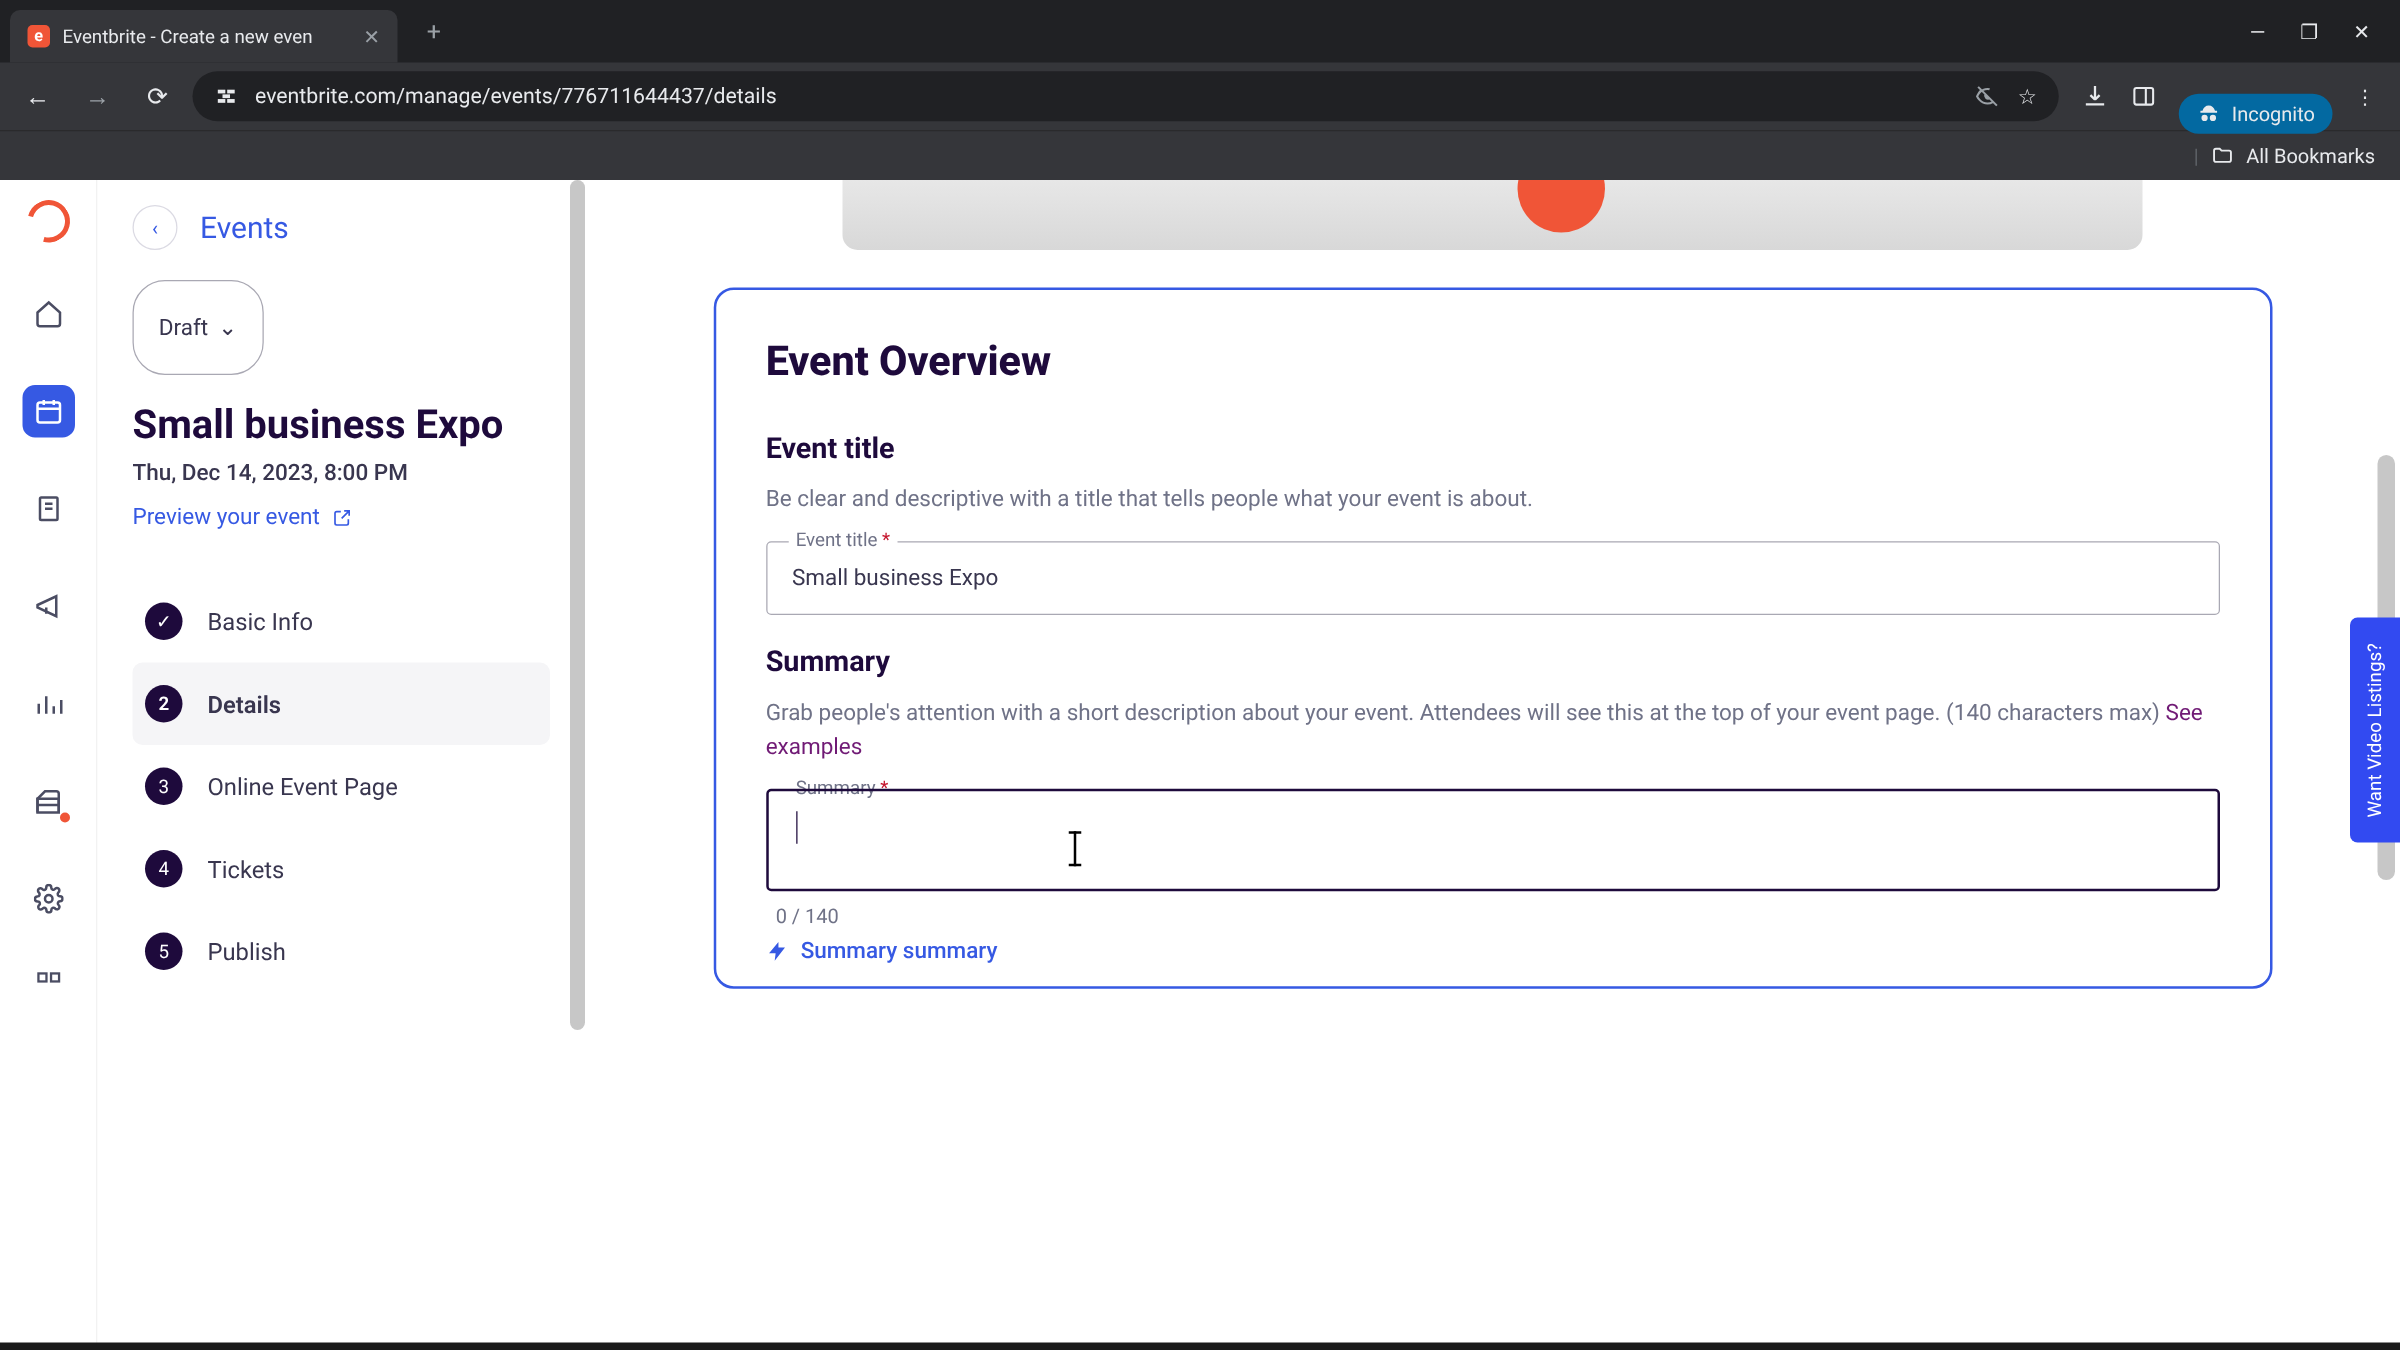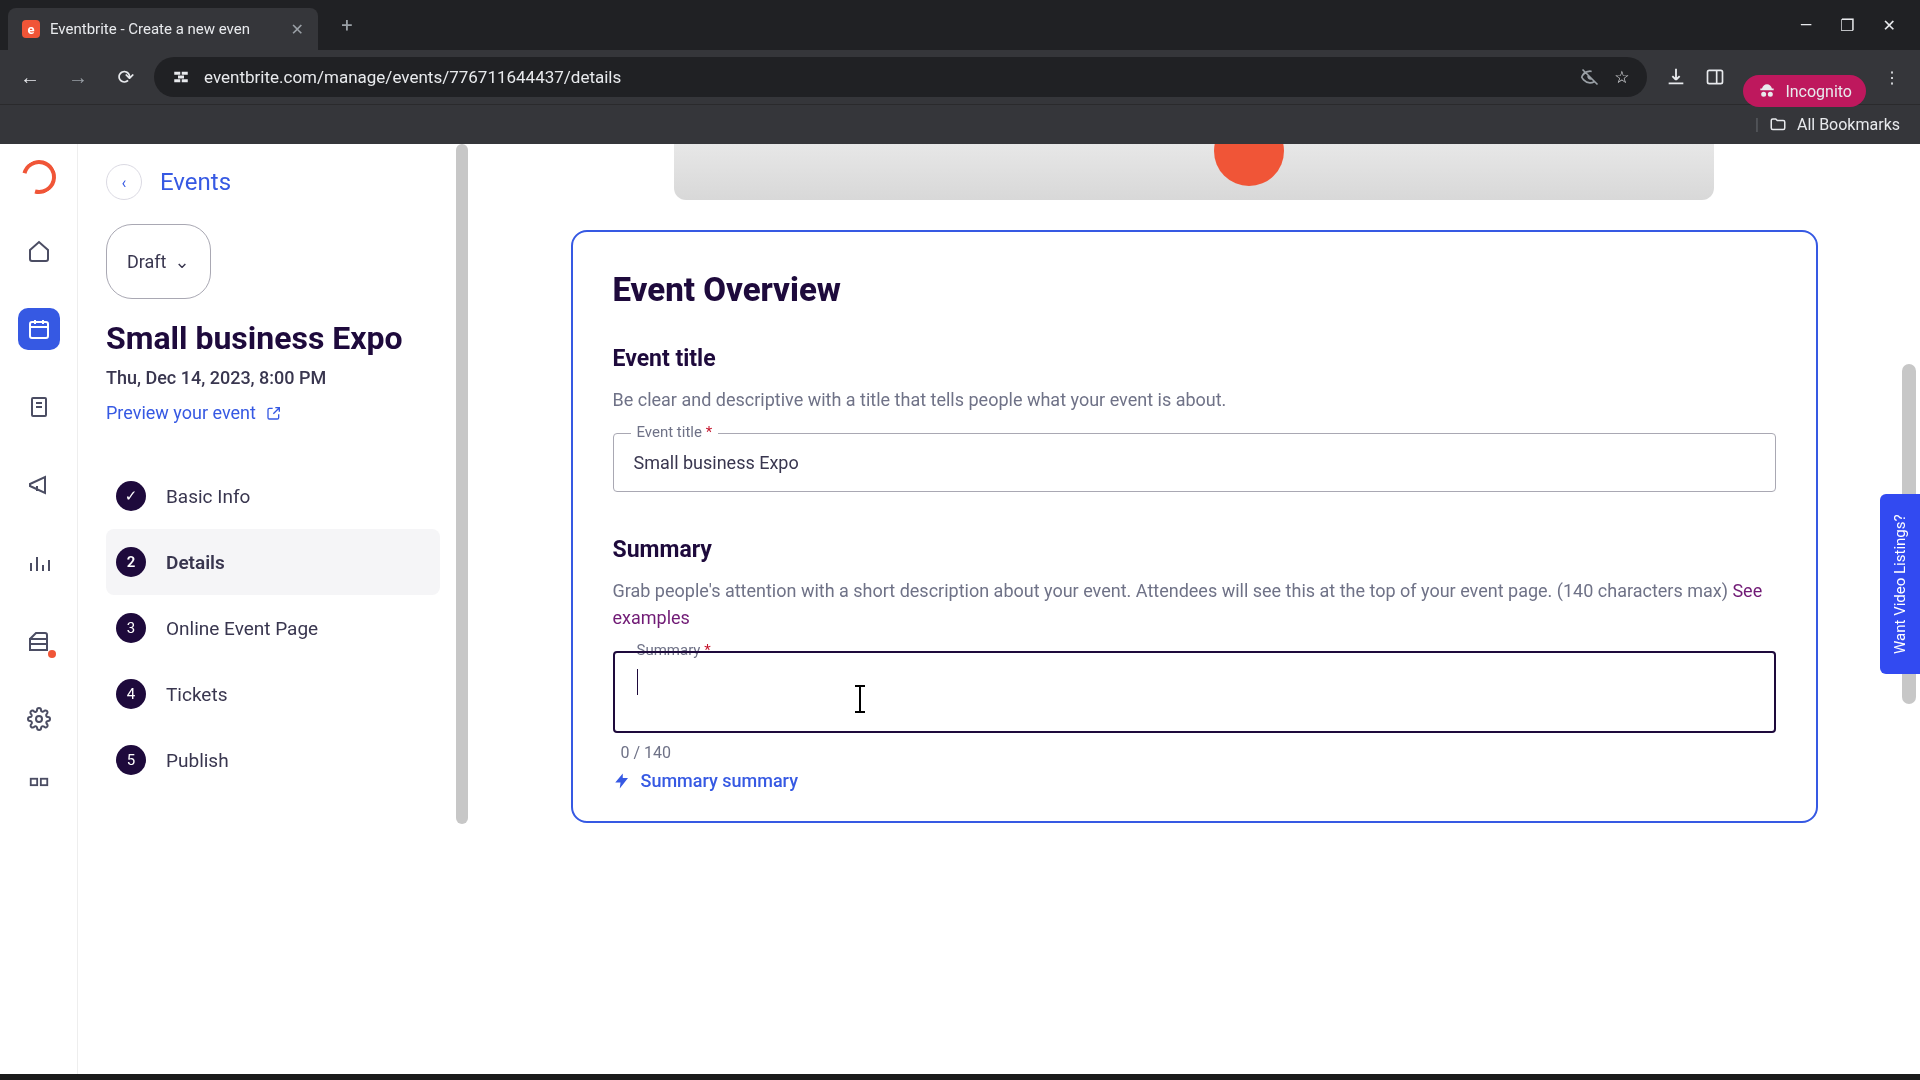--- a/index.html
+++ b/index.html
@@ -14,21 +14,21 @@
 .tab .close { font-size: 16px; color: #9aa0a6; }
 .new-tab { width: 34px; height: 34px; display: flex; align-items: center; justify-content: center; font-size: 20px; color: #9aa0a6; margin-left: 12px; border-radius: 50%; }
 .window-controls { margin-left: auto; display: flex; gap: 28px; padding-right: 16px; color: #e8eaed; font-size: 16px; }
 
 .addr-bar { display: flex; align-items: center; height: 54px; padding: 0 10px; background: #35363a; gap: 8px; }
 .nav-btn { width: 40px; height: 40px; display: flex; align-items: center; justify-content: center; color: #9aa0a6; font-size: 20px; border-radius: 50%; }
 .nav-btn.enabled { color: #e8eaed; }
 .url-box { flex: 1; display: flex; align-items: center; background: #202124; border-radius: 24px; height: 40px; padding: 0 18px; gap: 14px; color: #e8eaed; font-size: 17px; }
 .url-text { flex: 1; }
 .addr-right { display: flex; align-items: center; gap: 18px; padding: 0 10px; color: #e8eaed; }
-.incognito-badge { display: flex; align-items: center; gap: 8px; background: #be185d; padding: 6px 14px; border-radius: 20px; font-size: 16px; margin-top: 28px; }
+.incognito-badge { display: flex; align-items: center; gap: 8px; background: #0369a1; padding: 6px 14px; border-radius: 20px; font-size: 16px; margin-top: 28px; }
 
 .bookmarks-bar { display: flex; justify-content: flex-end; align-items: center; height: 40px; padding: 0 20px; background: #35363a; color: #e8eaed; font-size: 16px; gap: 10px; border-top: 1px solid #2a2a2c; }
 
 
 .app { position: relative; display: flex; height: calc(1080px - 144px); background: #fff; }
 
 .rail { width: 78px; background: #fff; border-right: 1px solid #eee; display: flex; flex-direction: column; align-items: center; padding-top: 16px; gap: 36px; }
 .rail-logo { width: 34px; height: 34px; border: 4px solid #f05537; border-radius: 50%; border-left-color: transparent; transform: rotate(-30deg); }
 .rail-icon { width: 42px; height: 42px; display: flex; align-items: center; justify-content: center; font-size: 22px; color: #4b4d63; border-radius: 10px; position: relative; }
 .rail-icon.active { background: #3659e3; color: #fff; }
@@ -49,27 +49,27 @@
 .step.active { background: #f5f5f7; font-weight: 600; }
 .step-num { width: 30px; height: 30px; border-radius: 50%; background: #1e0a3c; color: #fff; display: flex; align-items: center; justify-content: center; font-size: 15px; }
 .step-num.done { background: #1e0a3c; }
 
 .main { flex: 1; position: relative; overflow: hidden; background: #fff; }
 .main-scroll { position: absolute; right: 4px; top: 220px; width: 14px; height: 340px; background: #c7c7c7; border-radius: 7px; }
 
 .hero-strip { width: 1040px; height: 56px; margin: 0 auto; background: linear-gradient(to bottom, #e7e7e7, #d8d8d8); border-radius: 0 0 12px 12px; position: relative; }
 .hero-circle { position: absolute; top: -28px; left: 540px; width: 70px; height: 70px; background: #f05537; border-radius: 50%; }
 
-.card { width: 1247px; margin: 30px auto 0; border: 2px solid #3659e3; border-radius: 16px; padding: 38px 40px 30px; }
+.card { width: 1247px; margin: 30px auto 0; border: 2px solid #3659e3; border-radius: 16px; padding: 38px 40px 18px; }
 .card h1 { font-size: 33px; font-weight: 800; color: #1e0a3c; margin-bottom: 36px; }
 .card h2 { font-size: 23px; font-weight: 700; color: #1e0a3c; margin-bottom: 14px; }
 .card p { font-size: 18px; color: #6f7287; margin-bottom: 20px; line-height: 1.5; }
 .card a.inline-link { color: #701a75; text-decoration: none; }
 
-.field-wrap { position: relative; margin-bottom: 44px; }
+.field-wrap { position: relative; margin-bottom: 24px; }
 .field-label { position: absolute; top: -10px; left: 18px; background: #fff; padding: 0 6px; font-size: 15px; color: #6f7287; }
 .field-label .req { color: #c5162e; }
 .field-input { width: 100%; border: 1px solid #a9a8b3; border-radius: 4px; padding: 18px 20px; font-size: 18px; color: #39364f; }
 .field-textarea { width: 100%; border: 2px solid #1e0a3c; border-radius: 4px; padding: 18px 20px; font-size: 18px; min-height: 82px; resize: none; position: relative; }
 .cursor-line { position: absolute; left: 22px; top: 16px; width: 1px; height: 26px; background: #1e0a3c; }
 .text-cursor { position: absolute; left: 244px; top: 32px; width: 2px; height: 28px; background: #000; }
 .text-cursor::before, .text-cursor::after { content: ''; position: absolute; left: -4px; width: 10px; height: 2px; background: #000; }
 .text-cursor::before { top: 0; }
 .text-cursor::after { bottom: 0; }
 

